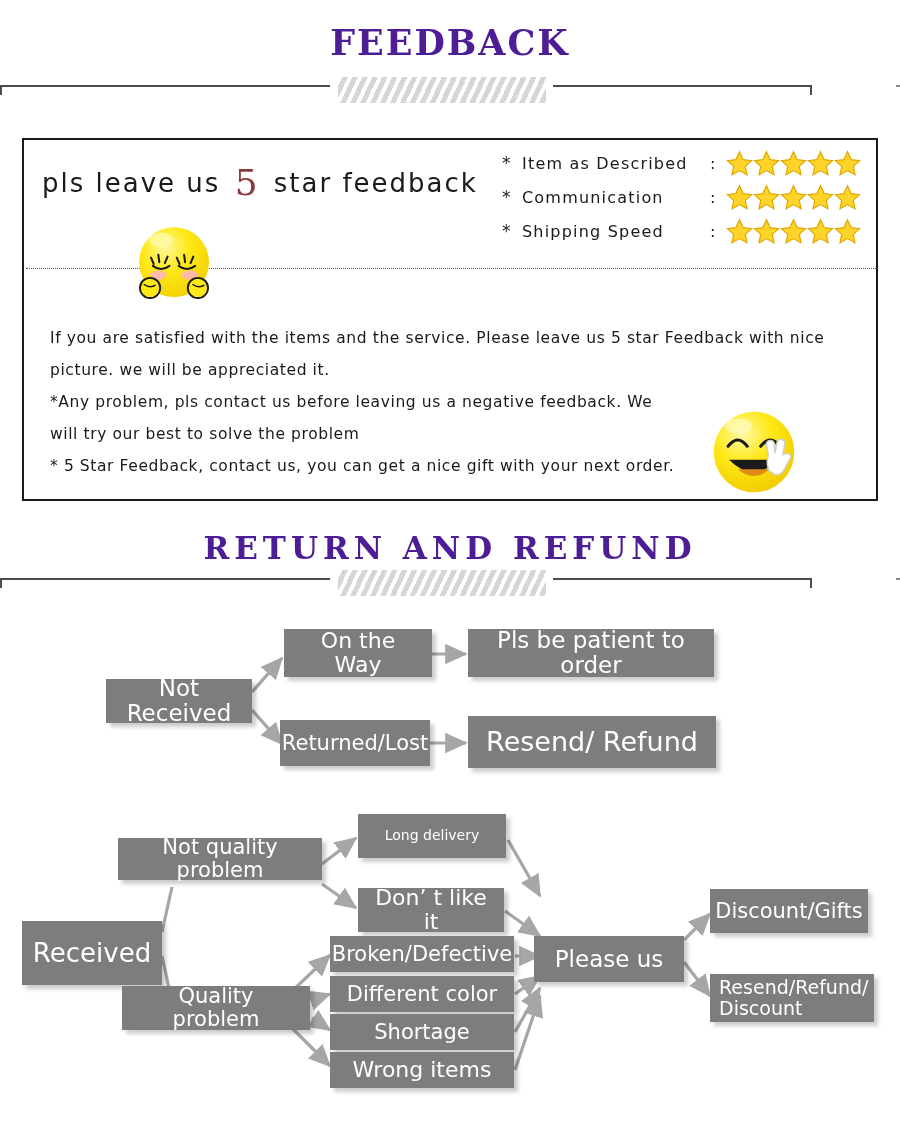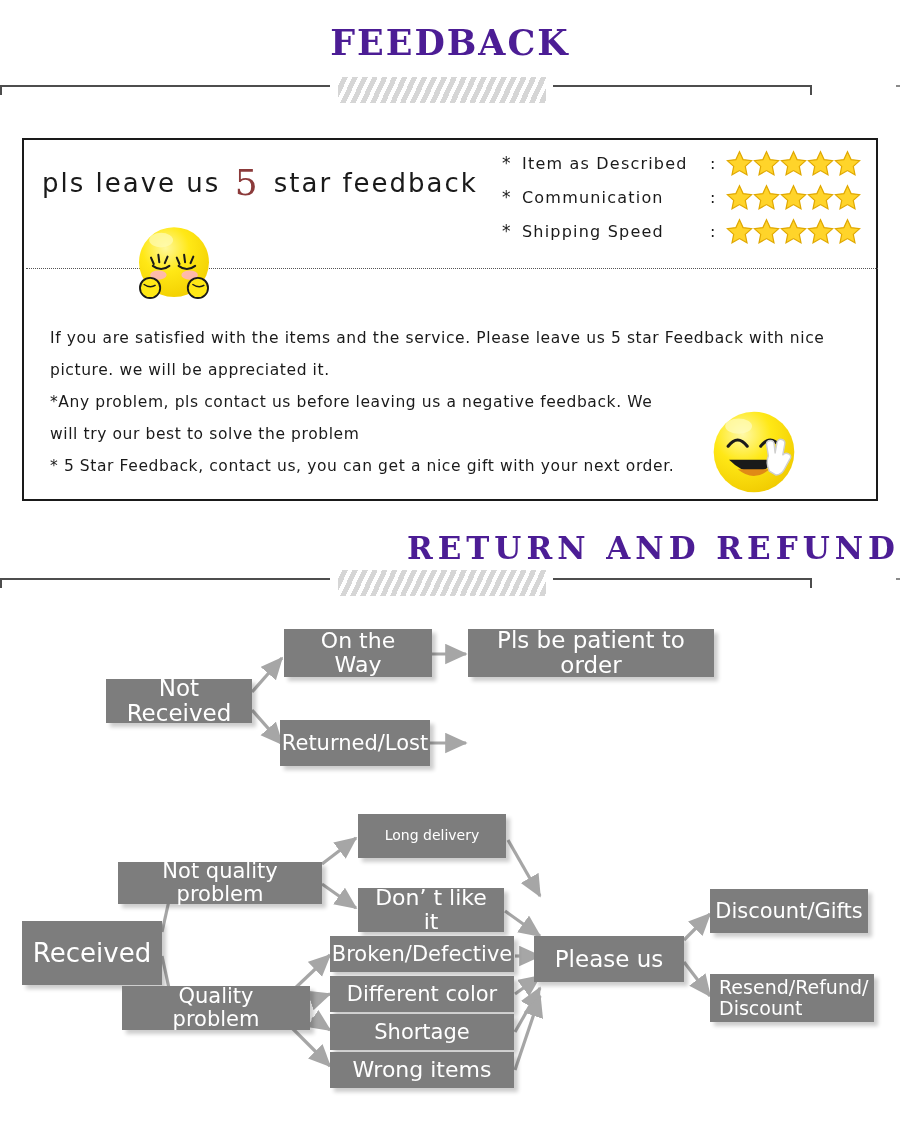--- a/index.html
+++ b/index.html
@@ -233,21 +233,21 @@
     <path d="M23 44 q10 -13 20 0"></path>
     <path d="M57 44 q10 -13 20 0"></path>
   </g>
   <path d="M24 58 q26 26 50 0 z" fill="#1a1a1a"></path>
   <path d="M33 68 q17 14 33 0 z" fill="#e08a16"></path>
   <g transform="translate(62,40)">
     <path d="M4 30 q-4 -9 -1 -16 l-2 -12 q0 -4 4 -4 q4 0 4 4 l1 9 l2 -11 q1 -4 5 -3 q4 1 3 5 l-2 11 q3 -3 6 -1 q4 2 1 6 l-6 11 q-3 5 -8 5 z" fill="#ffffff" stroke="#cfcfcf" stroke-width="1.5" stroke-linejoin="round"></path>
   </g>
 </svg>
 
-<div class="section-title" id="return-title" style="position:absolute; left:0; top:520px; width:900px;text-align:right;">RETURN  AND  REFUND</div>
+<div class="section-title" id="return-title" style="position:absolute; left:0; top:520px; width:900px;">RETURN  AND  REFUND</div>
 <div class="divider" style="position:absolute; left:0; top:556px; width:900px;">
   <div class="rule-left"></div>
   <div class="tick-left"></div>
   <div class="hatch"></div>
   <div class="rule-right"></div>
   <div class="tick-right"></div>
   <div class="edge-tick"></div>
 </div>
 
 <div id="flow">
@@ -291,24 +291,25 @@
   </svg>
 
   <div class="node" style="left:106px; top:83px; width:146px; height:44px; font-size:23px;">Not Received</div>
 
   <div class="node" style="left:284px; top:631px; top:33px; width:148px; height:48px; font-size:22px;">On the Way</div>
 
   <div class="node" style="left:468px; top:33px; width:246px; height:48px; font-size:23px;">Pls be patient to order</div>
 
   <div class="node" style="left:280px; top:124px; width:150px; height:46px; font-size:21px;">Returned/Lost</div>
 
+  <div class="node" style="left:468px; top:120px; width:248px; height:52px; font-size:27px;">Resend/ Refund</div>
 
   <div class="node" style="left:22px; top:325px; width:140px; height:64px; font-size:26px;">Received</div>
 
-  <div class="node" style="left:118px; top:266px; width:204px; height:42px; font-size:21px;">Not quality problem</div>
+  <div class="node" style="left:118px; top:242px; width:204px; height:42px; font-size:21px;">Not quality problem</div>
 
   <div class="node" style="left:122px; top:390px; width:188px; height:44px; font-size:21px;">Quality problem</div>
 
   <div class="node" style="left:358px; top:218px; width:148px; height:44px; font-size:14px;">Long delivery</div>
 
   <div class="node" style="left:358px; top:292px; width:146px; height:44px; font-size:22px;">Don’ t like it</div>
 
   <div class="node" style="left:330px; top:340px; width:184px; height:36px; font-size:21px;">Broken/Defective</div>
 
   <div class="node" style="left:330px; top:380px; width:184px; height:36px; font-size:21px;">Different color</div>

